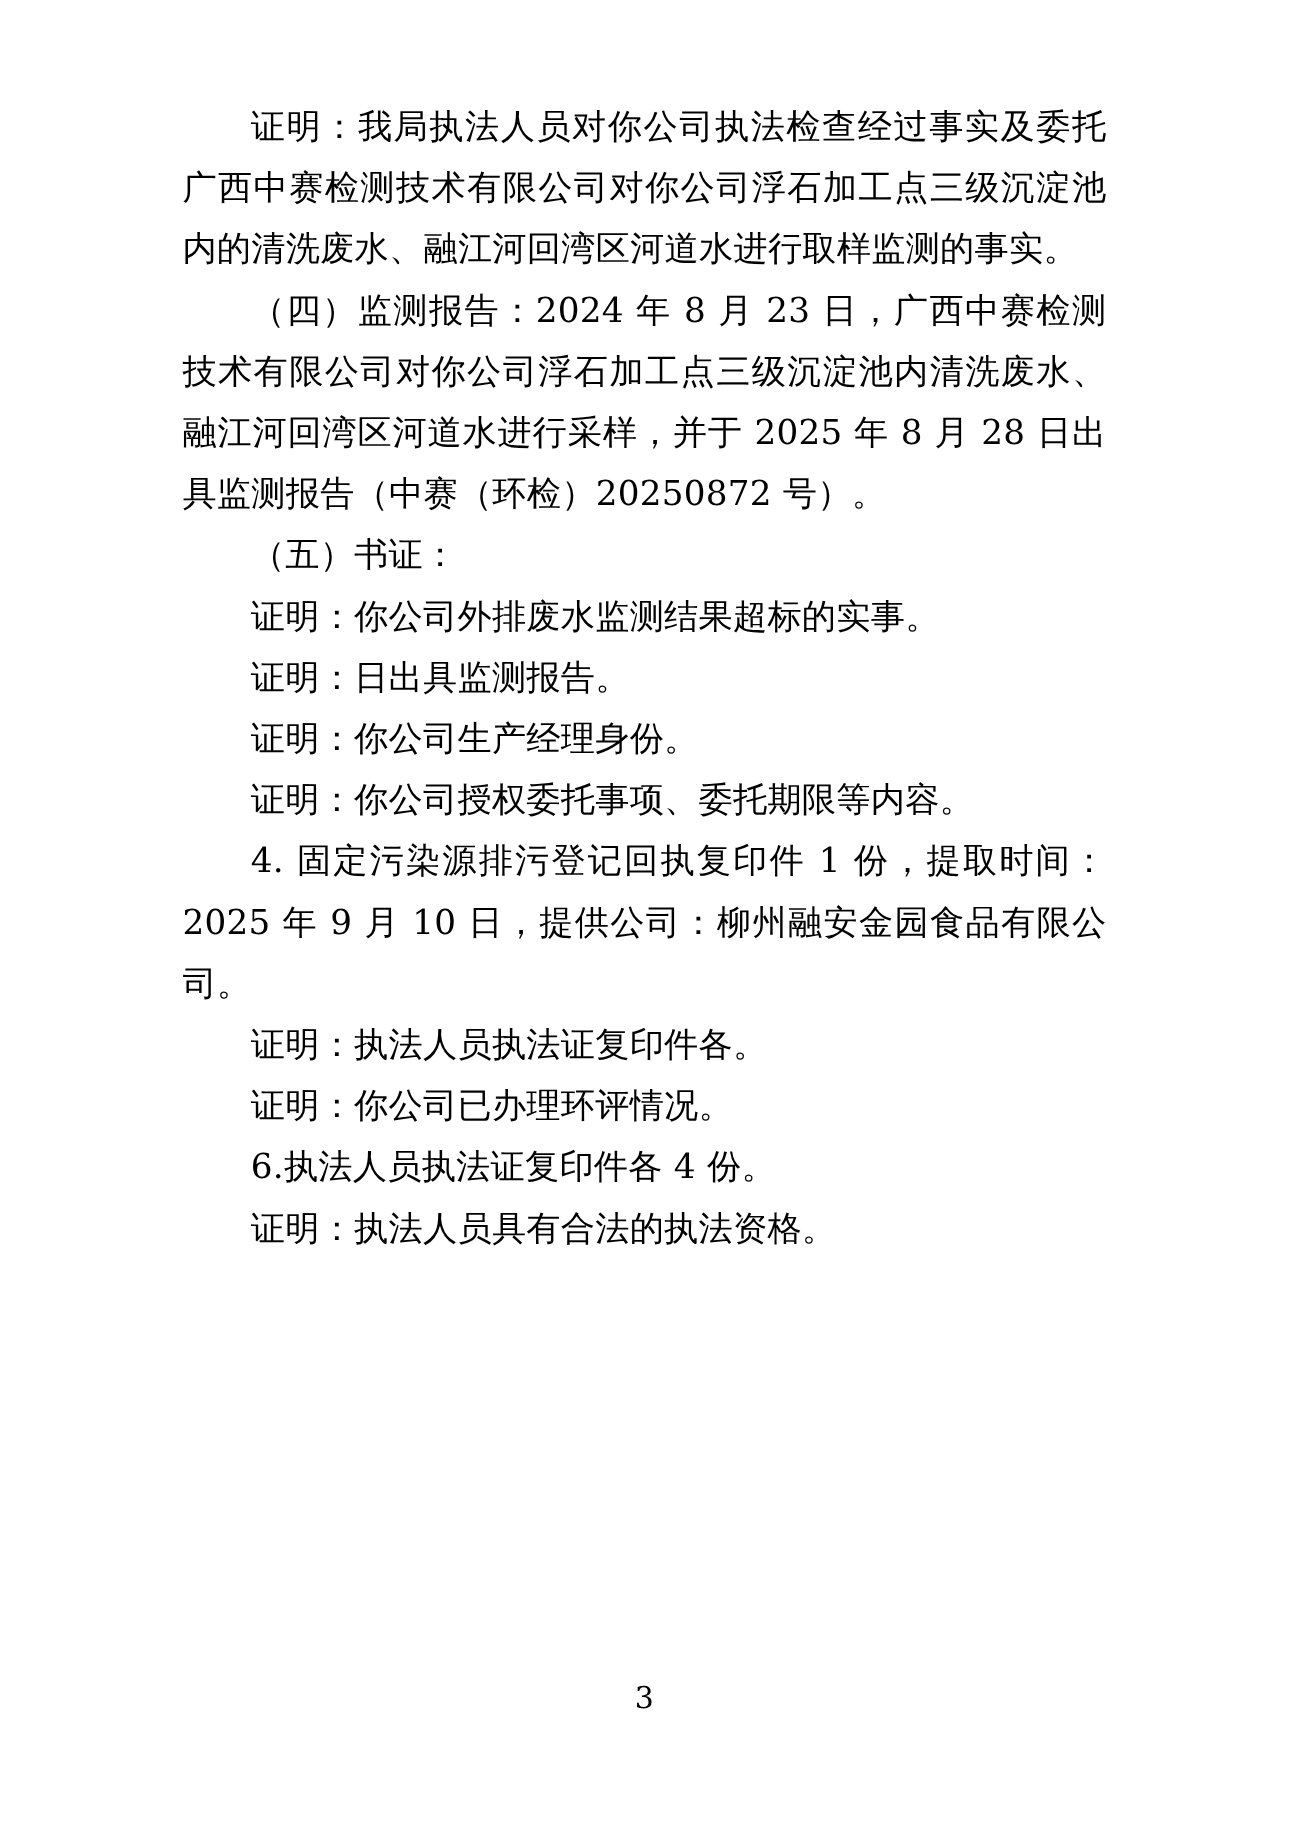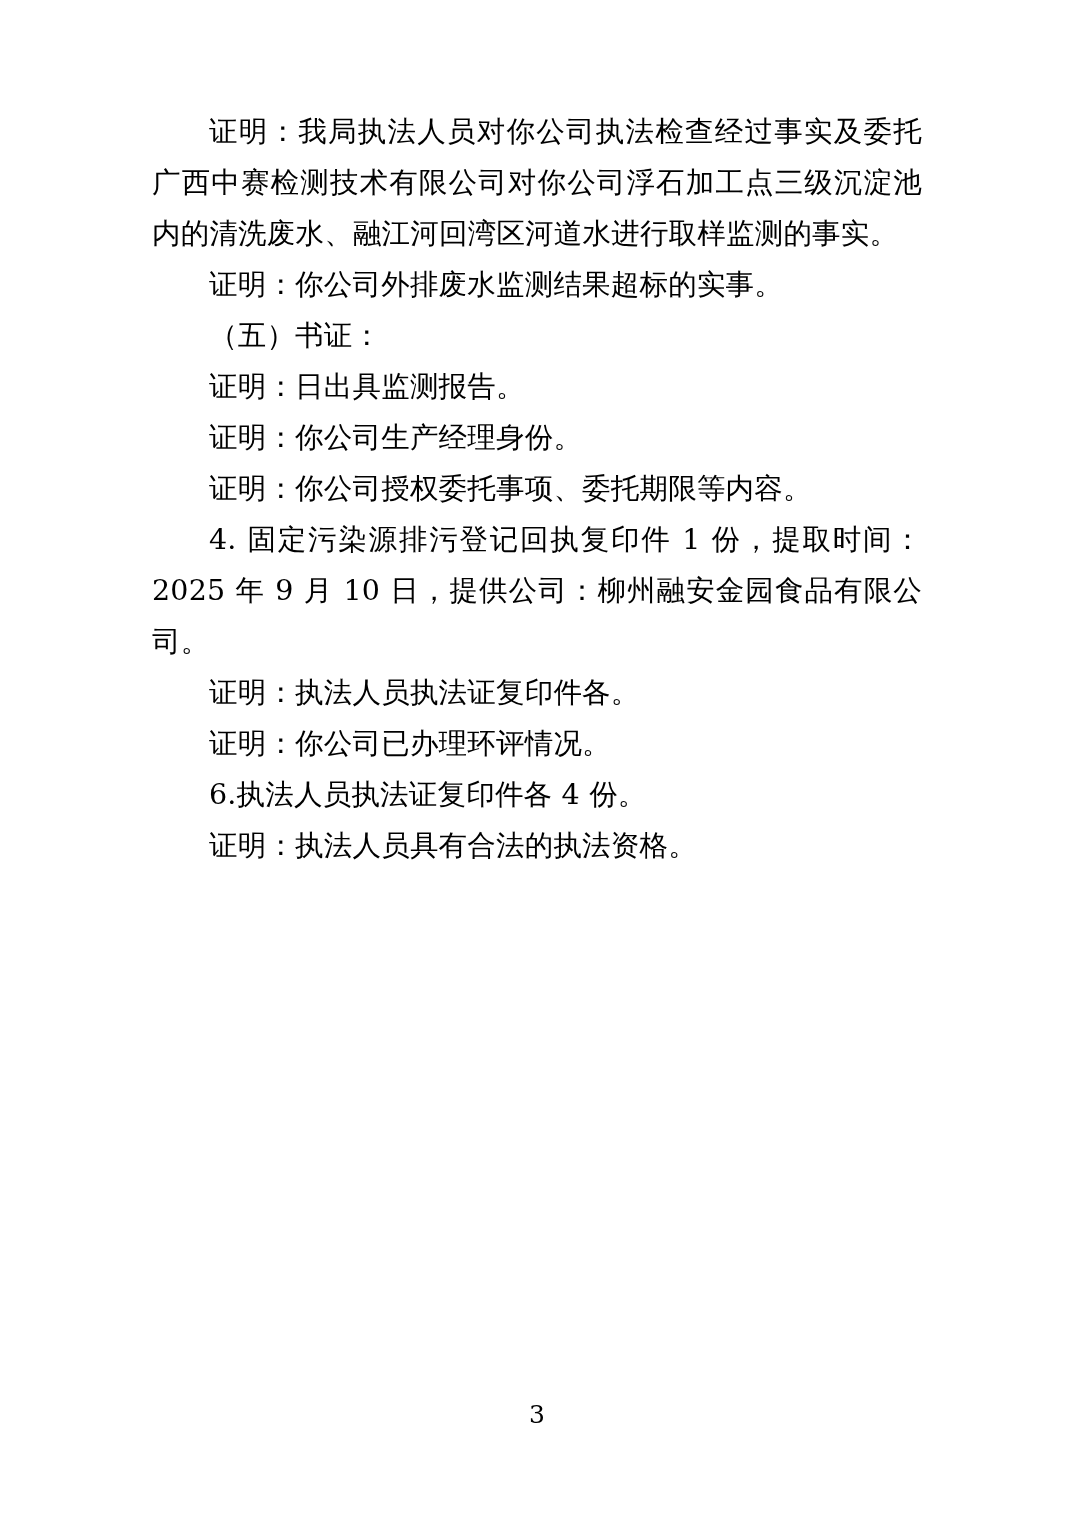--- a/index.html
+++ b/index.html
@@ -15,21 +15,21 @@
     color: #000000;
     overflow: hidden;
   }
   .page {
     position: absolute;
     left: 0;
     top: 0;
     width: 1074px;
     height: 1520px;
     box-sizing: border-box;
-    padding: 106px 152px 0 152px;
+    padding: 80px 152px 0 152px;
   }
   .body-text {
     font-size: 28.5px;
     line-height: 51px;
     text-align: justify;
     text-justify: inter-ideograph;
     letter-spacing: 0.2px;
   }
   p.para {
     margin: 0;
@@ -48,22 +48,23 @@
     font-size: 25px;
     font-family: "DejaVu Serif", "Liberation Serif", serif;
   }
 </style>
 </head>
 <body>
 
 <div class="page">
   <div class="body-text">
     <p class="para indent2">证明：我局执法人员对你公司执法检查经过事实及委托广西中赛检测技术有限公司对你公司浮石加工点三级沉淀池内的清洗废水、融江河回湾区河道水进行取样监测的事实。</p>
+    <p class="para indent2">（四）监测报告：2024 年 8 月 23 日，广西中赛检测技术有限公司对你公司浮石加工点三级沉淀池内清洗废水、融江河回湾区河道水进行采样，并于 2025 年 8 月 28 日出具监测报告（中赛（环检）20250872 号）。</p>
+    <p class="para indent2">（五）书证：</p>
     <p class="para indent2">证明：你公司外排废水监测结果超标的实事。</p>
-    <p class="para indent2">（五）书证：</p>
     <p class="para indent2">证明：日出具监测报告。</p>
     <p class="para indent2">证明：你公司生产经理身份。</p>
     <p class="para indent2">证明：你公司授权委托事项、委托期限等内容。</p>
     <p class="para indent2">4. 固定污染源排污登记回执复印件 1 份，提取时间：2025 年 9 月 10 日，提供公司：柳州融安金园食品有限公司。</p>
     <p class="para indent2">证明：执法人员执法证复印件各。</p>
     <p class="para indent2">证明：你公司已办理环评情况。</p>
     <p class="para indent2">6.执法人员执法证复印件各 4 份。</p>
     <p class="para indent2">证明：执法人员具有合法的执法资格。</p>
   </div>
 </div>

